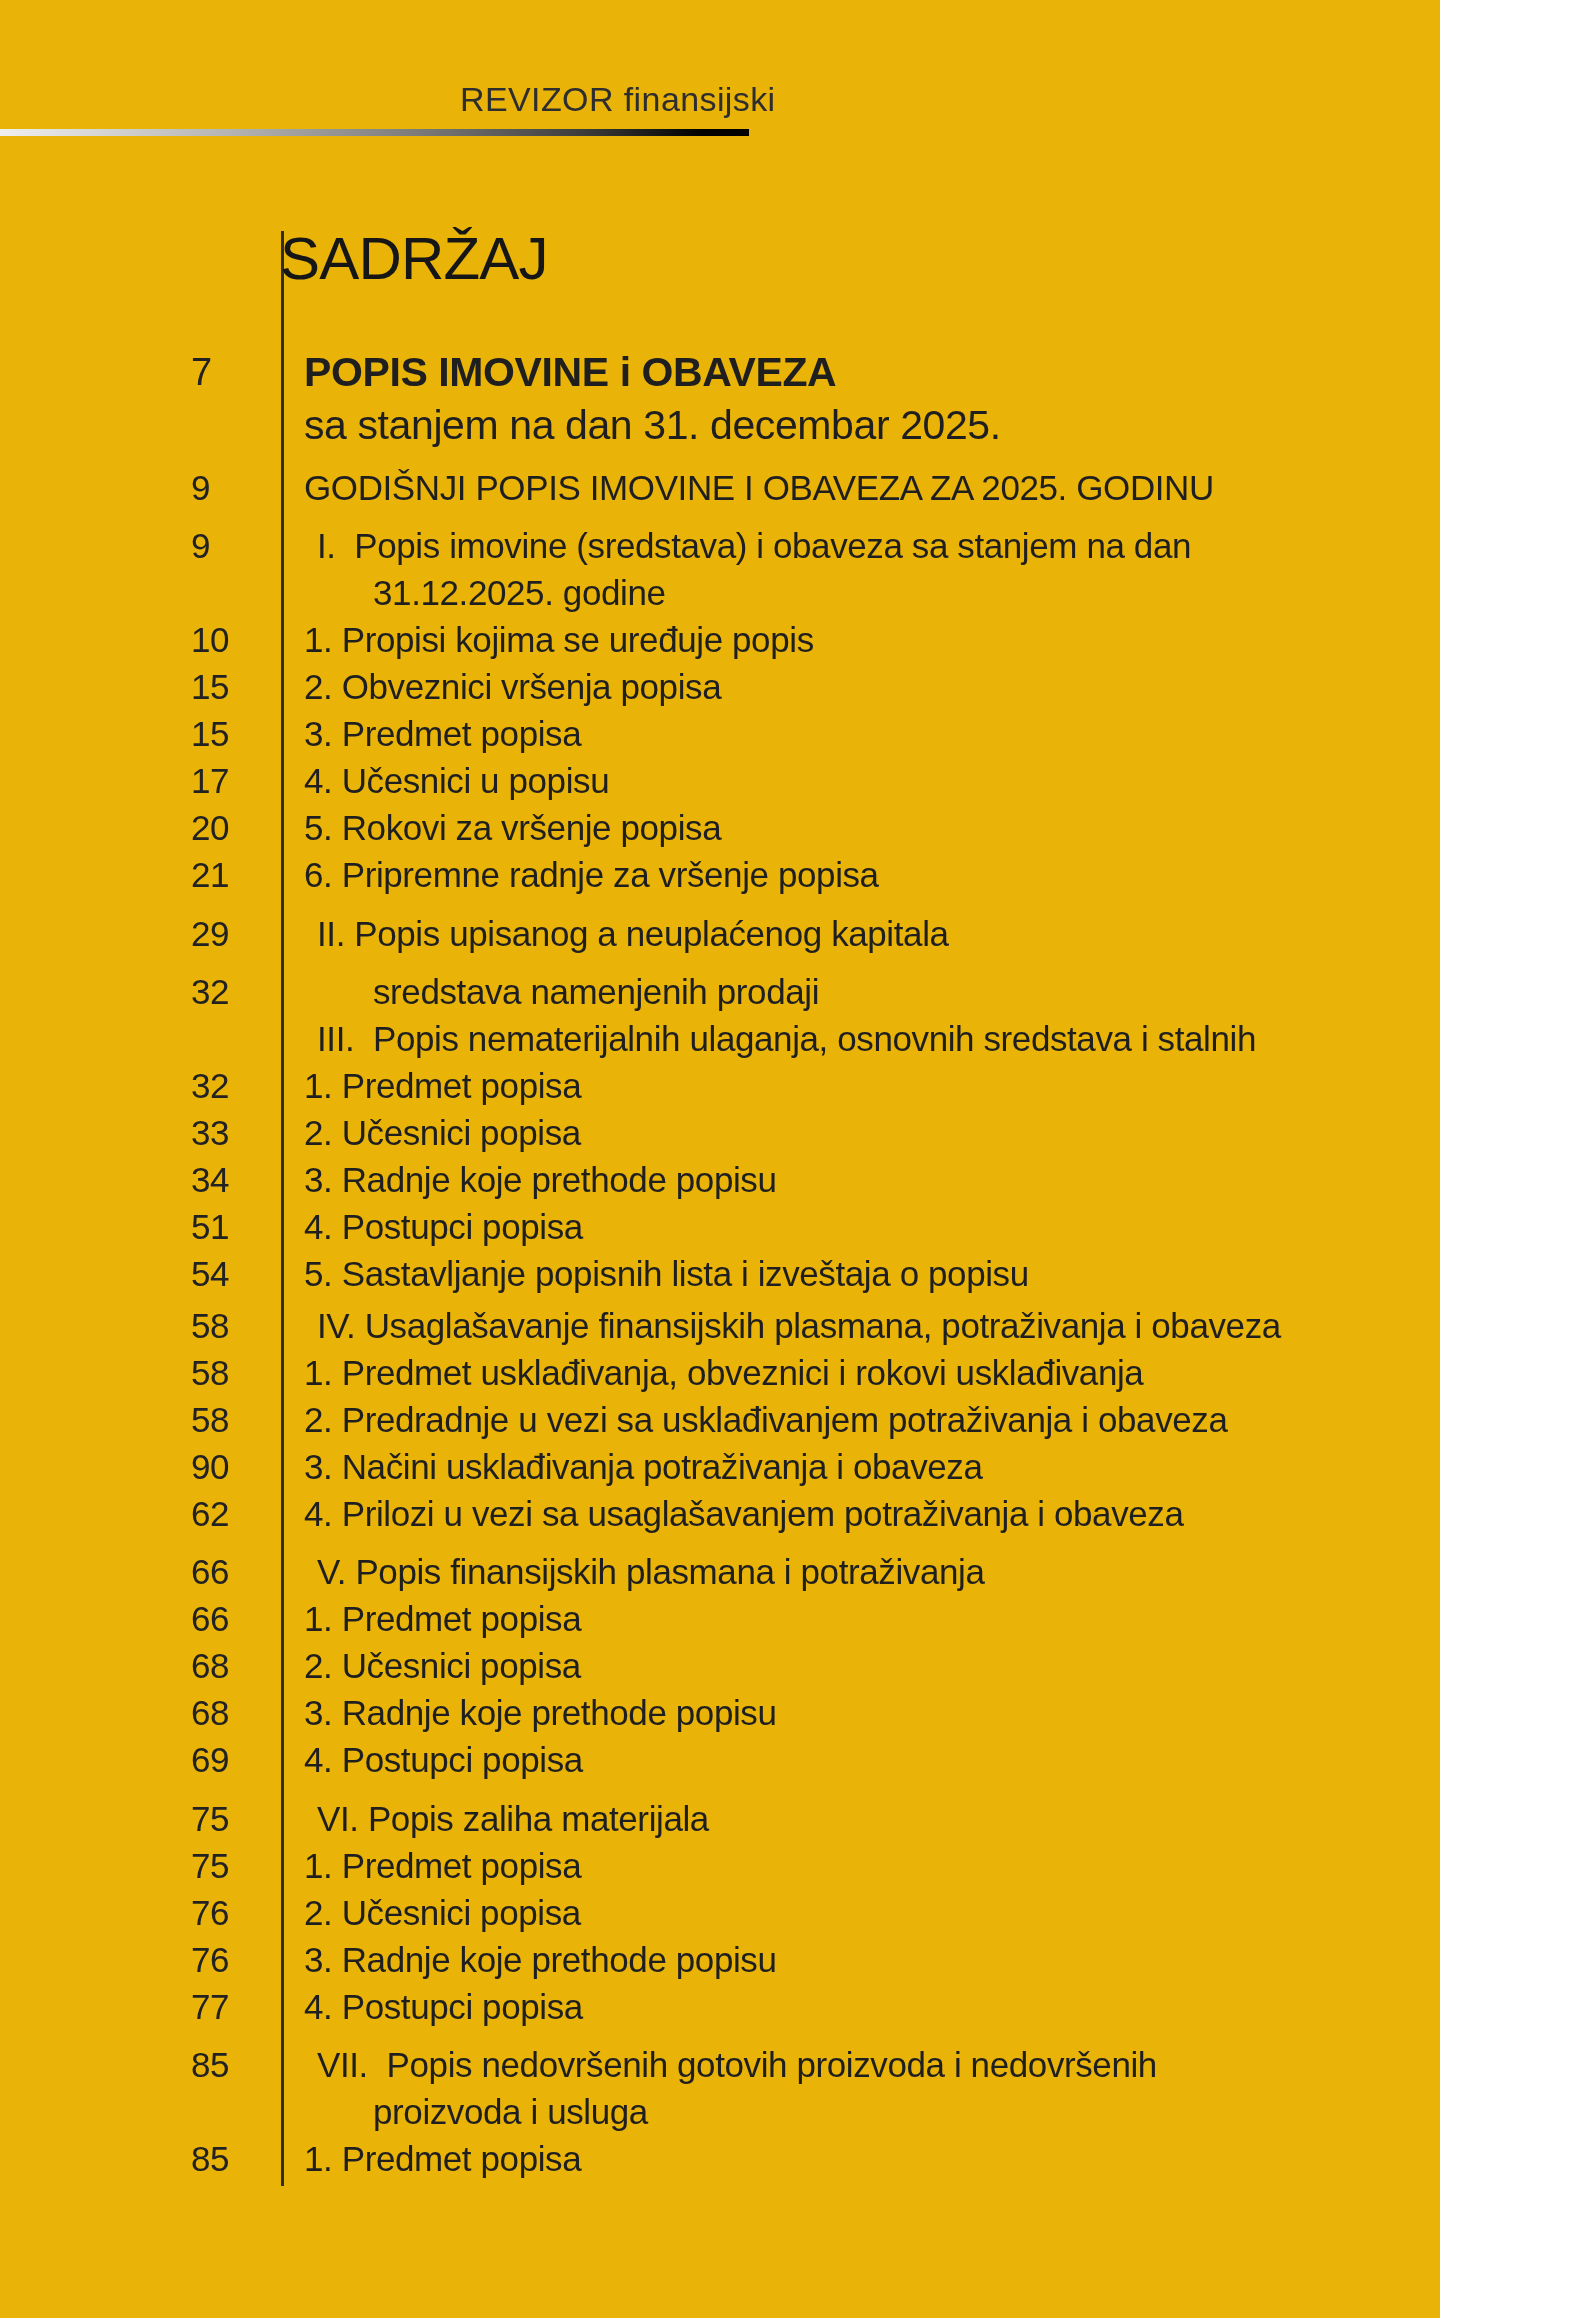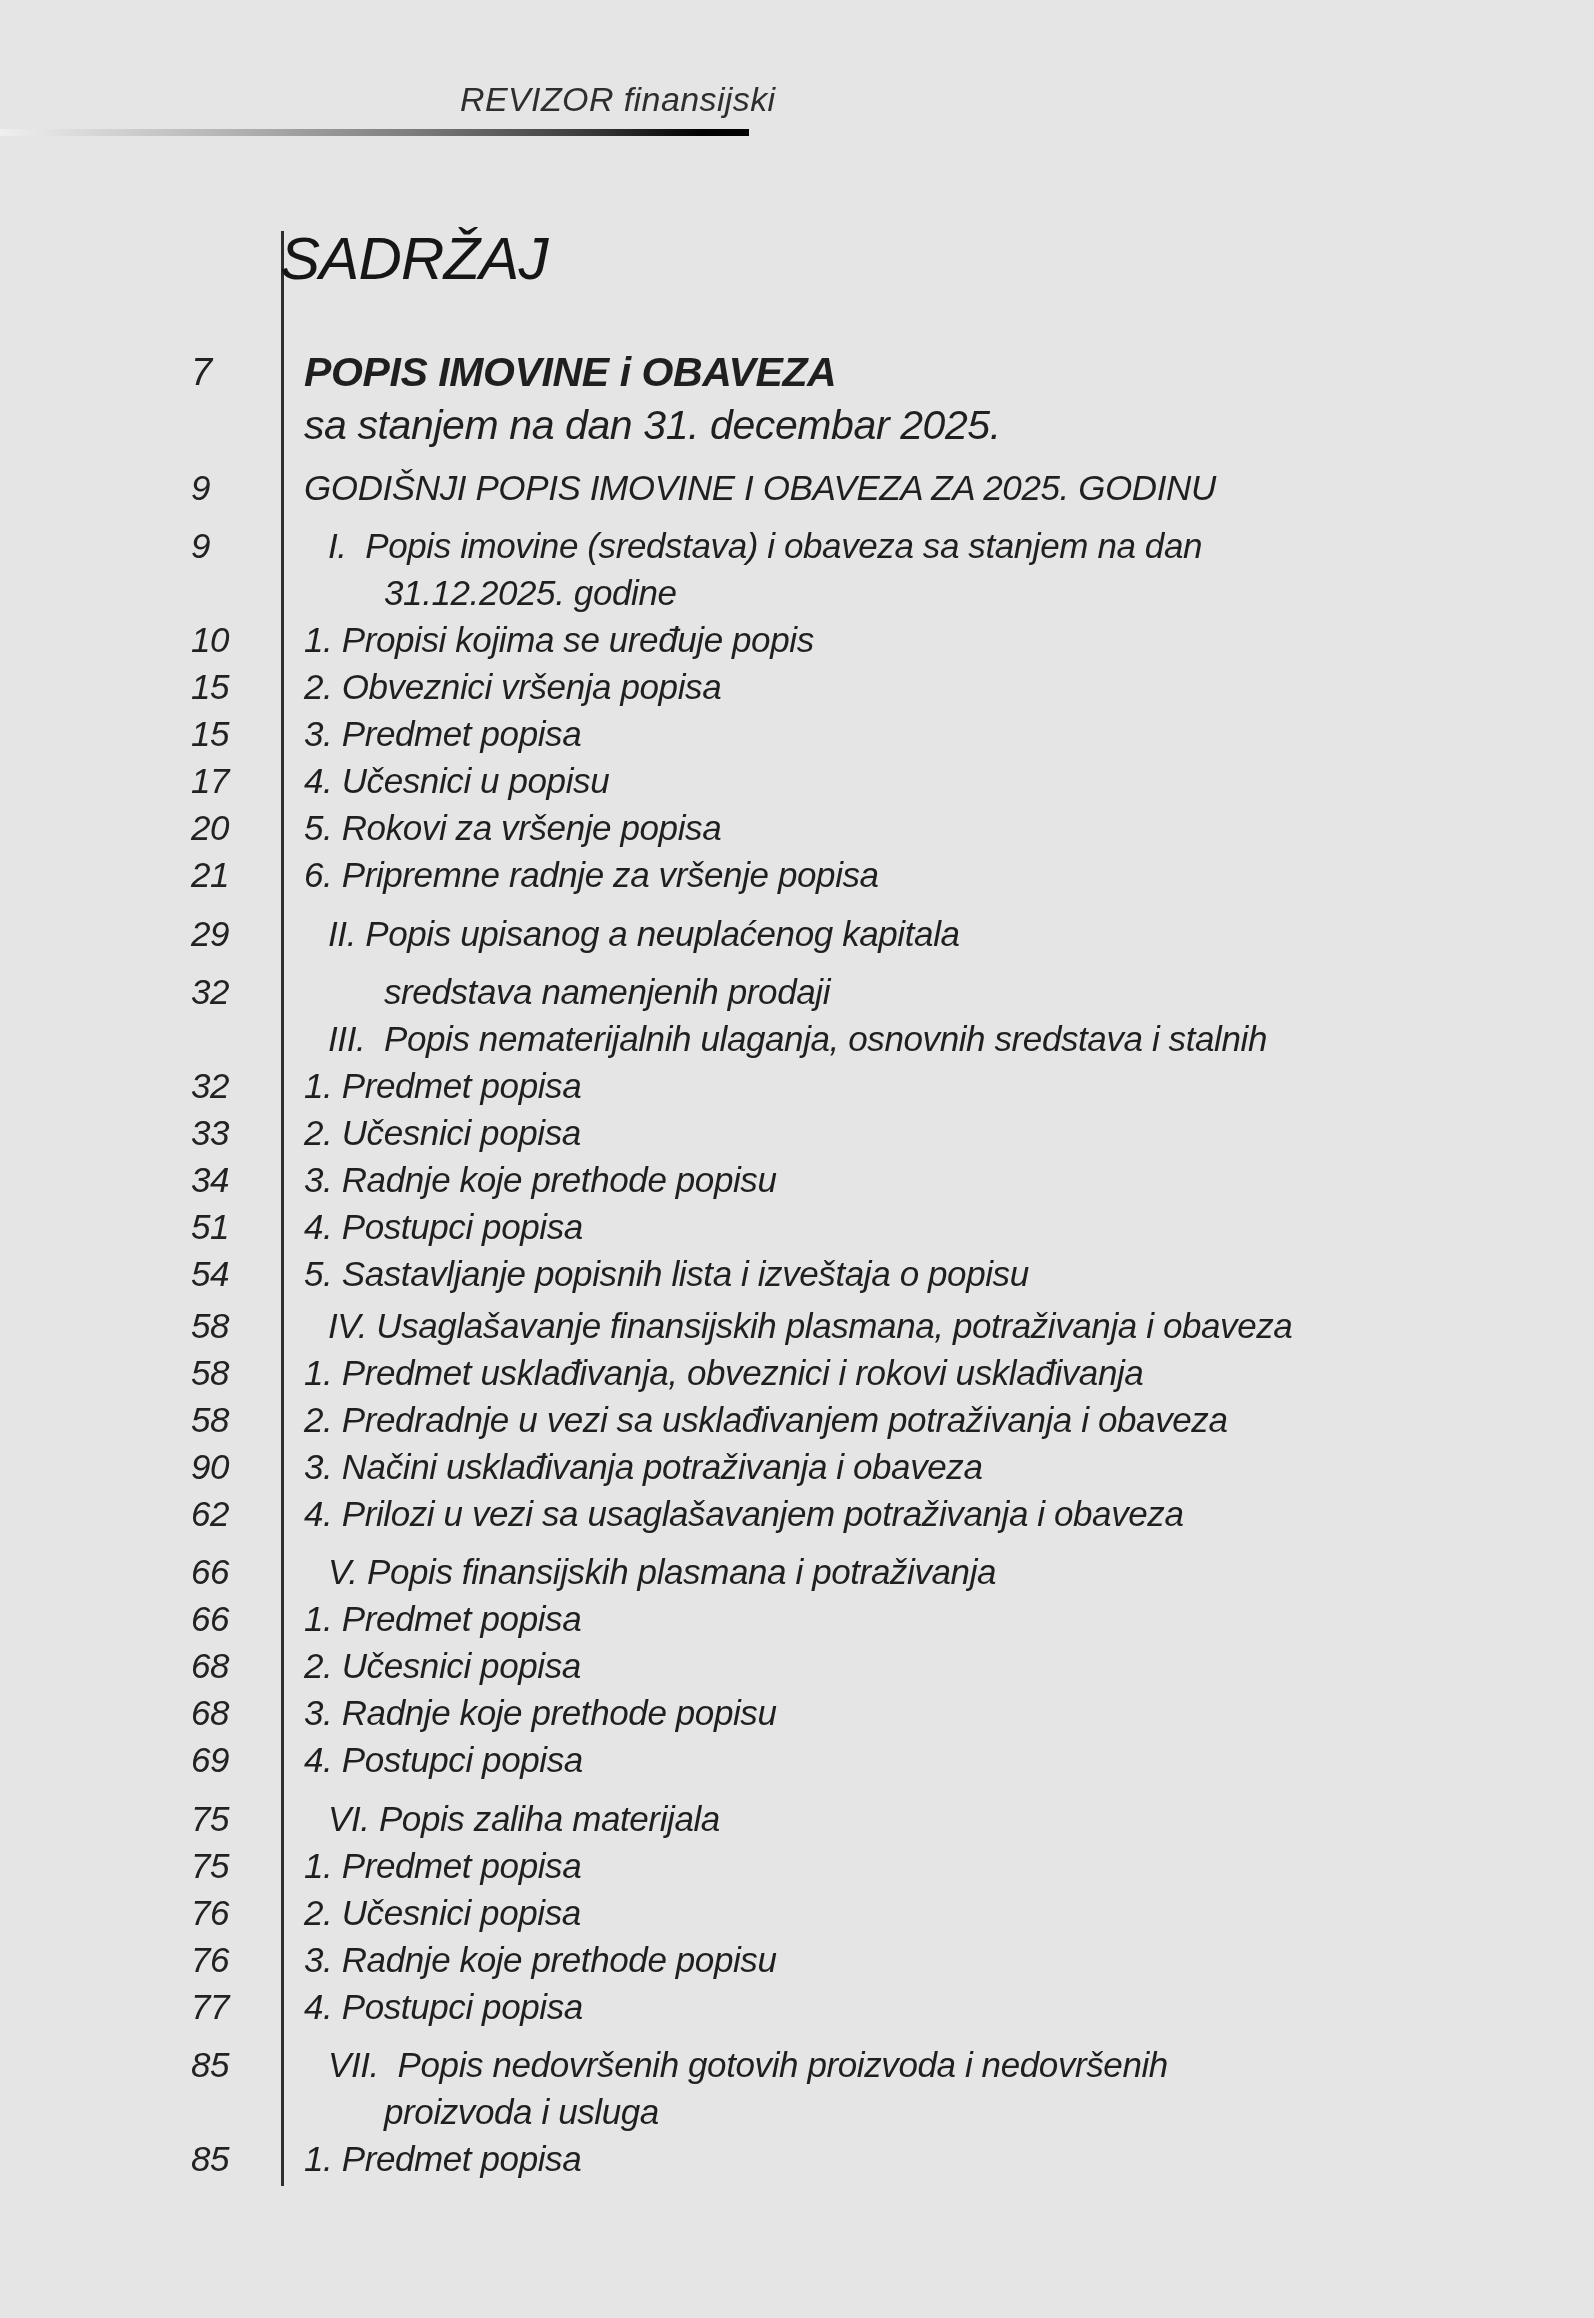--- a/index.html
+++ b/index.html
@@ -1,24 +1,23 @@
 <!DOCTYPE html>
 <html style="font-size:13px"><head>
 <meta charset="utf-8">
 <style>
   html, body { margin: 0; padding: 0; background: #fff; }
   .page {
     position: relative;
-    width: 1594px;
+    width: 1440px;
     height: 2319px;
-    background: #e5e5e5;
+    background: #eab308;
     font-family: "Liberation Sans", sans-serif;
     color: #1f1f1f;
     overflow: hidden;
-    font-style: italic;
   }
   .brand {
     position: absolute;
     left: 460px;
     top: 80px;
     font-size: 34px;
     font-weight: 400;
     letter-spacing: 0.4px;
     color: #2e2e2e;
   }
@@ -63,21 +62,21 @@
     color: #222;
   }
   .txt {
     flex: 1;
     padding-left: 23px;
     font-size: 35px;
     line-height: 47px;
     letter-spacing: -0.4px;
   }
   .line { display: block; white-space: pre-wrap; }
-  .row.roman .txt { padding-left: 47px; }
+  .row.roman .txt { padding-left: 36px; }
   .row.roman .cont { padding-left: 56px; }
   .row.main .pg { font-size: 38px; line-height: 53px; }
   .row.main .txt { font-size: 41px; line-height: 53px; letter-spacing: -0.4px; }
   .row.main .line1 { font-weight: 700; }
   .gap { margin-top: 11.5px; }
   .gap-sm { margin-top: 4.9px; }
 </style>
 </head>
 <body>
 

